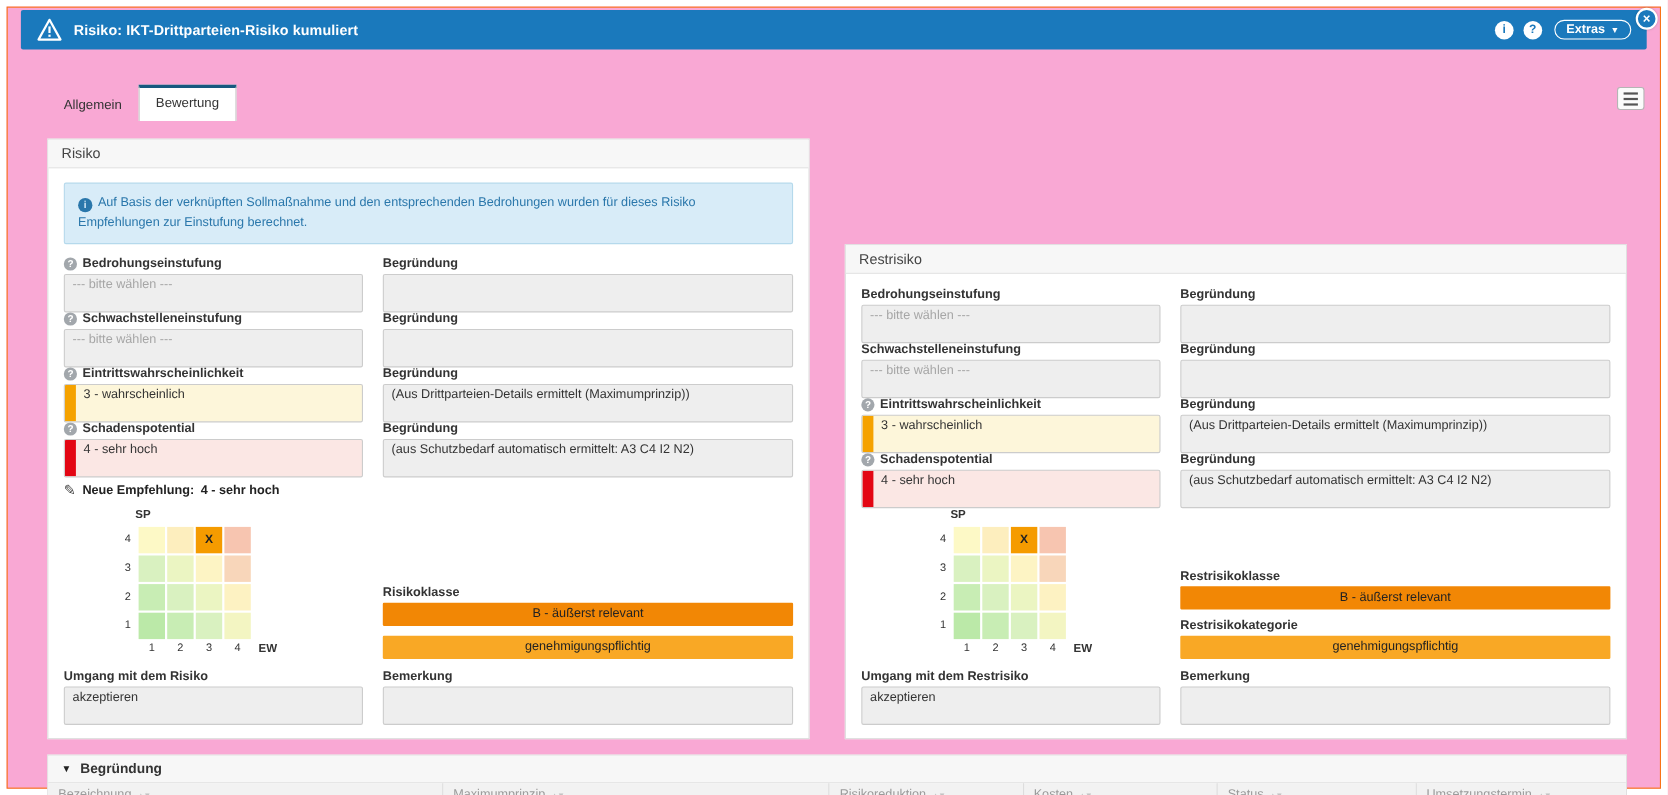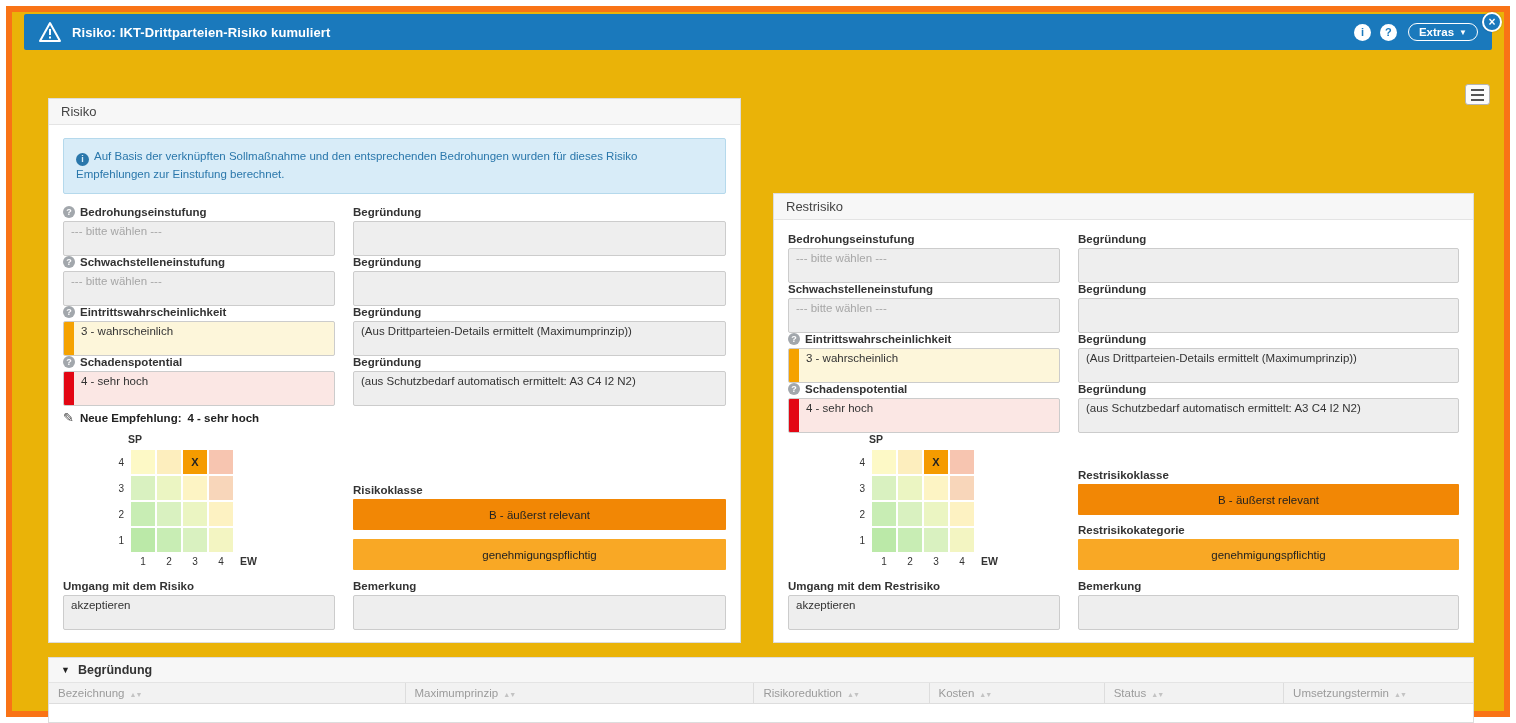--- a/index.html
+++ b/index.html
@@ -5,21 +5,21 @@
   * { box-sizing: border-box; margin: 0; padding: 0; }
   html, body { background: #fff; }
   body {
     font-family: "Liberation Sans", "DejaVu Sans", sans-serif;
     width: 1516px; height: 723px;
     position: relative; overflow: hidden;
     font-size: 12px; color: #333;
   }
   .frame {
     position: absolute; inset: 6px;
-    border: 6px solid #f97316; background: #eab308;
+    border: 1px solid #f97316; background: #f9a8d4;
   }
   
   .titlebar {
     position: absolute; top: 2px; left: 12px; right: 12px; height: 36px;
     background: var(--header_blue); border-radius: 2px;
     display: flex; align-items: center; padding: 0 14px; color: #fff;
   }
   .logo { width: 24px; height: 22px; margin-right: 10px; flex: none; }
   .win-title { font-weight: bold; font-size: 13px; letter-spacing: .1px; }
   .tb-spacer { flex: 1; }
@@ -121,21 +121,21 @@
     justify-content: center; font-size: 11px; flex: none;
   }
   .m-marker { font-weight: bold; color: #222; }
   .m-axis { margin-top: 2px; }
   .m-axis .m-cell { height: 14px; font-size: 10px; color: #333; }
   .m-ew { font-size: 10.5px; font-weight: bold; margin-left: 5px; }
   
   .klasse-col { flex: 1; min-width: 0; }
   .klasse-label { font-size: 11.5px; font-weight: bold; color: #333; margin-bottom: 3px; }
   .klasse-bar {
-    height: 31px; display: flex; align-items: center; justify-content: center;
+    height: 21px; display: flex; align-items: center; justify-content: center;
     font-size: 11.5px; color: #222; margin-bottom: 9px; border-radius: 1px;
   }
   .bar-klasse { background: var(--klasse_orange); }
   .bar-kategorie { background: var(--kategorie_orange); margin-bottom: 0; }
   
   .mass-panel { border: 1px solid #ddd; margin-top: 14px; background: #fff; }
   .mass-header {
     background: #f7f7f7; border-bottom: 1px solid #e4e4e4;
     padding: 5px 12px; font-size: 12.5px; font-weight: bold; color: #333;
     display: flex; align-items: center; gap: 8px; cursor: pointer;
@@ -182,20 +182,24 @@
   </div>
 
   <div class="toc-btn">
     <i></i>
       <i></i>
       <i></i>
   </div>
 
   <div class="content">
 
+    <div class="tabs">
+      <div class="tab">Allgemein</div>
+      <div class="tab active">Bewertung</div>
+    </div>
 
     <div class="panels">
 
       <div class="panel panel-risiko">
         <div class="panel-header">Risiko</div>
         <div class="panel-body">
 
           <div class="infobox">
             <span class="info-dot">i</span><span>Auf Basis der verknüpften Sollmaßnahme und den entsprechenden Bedrohungen wurden für dieses Risiko Empfehlungen zur Einstufung berechnet.</span>
           </div>

